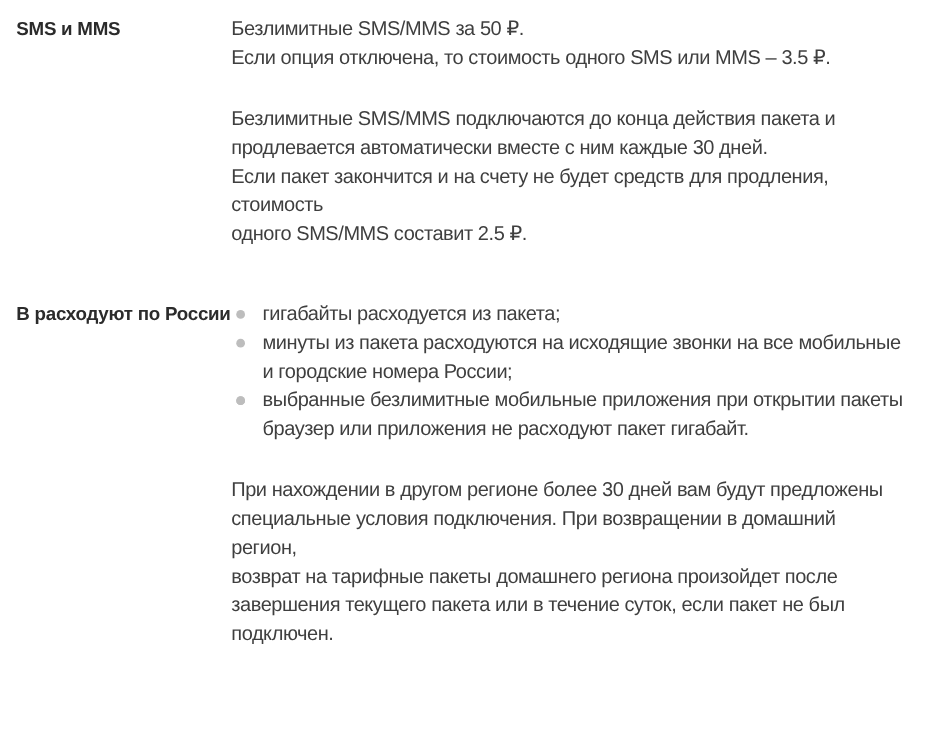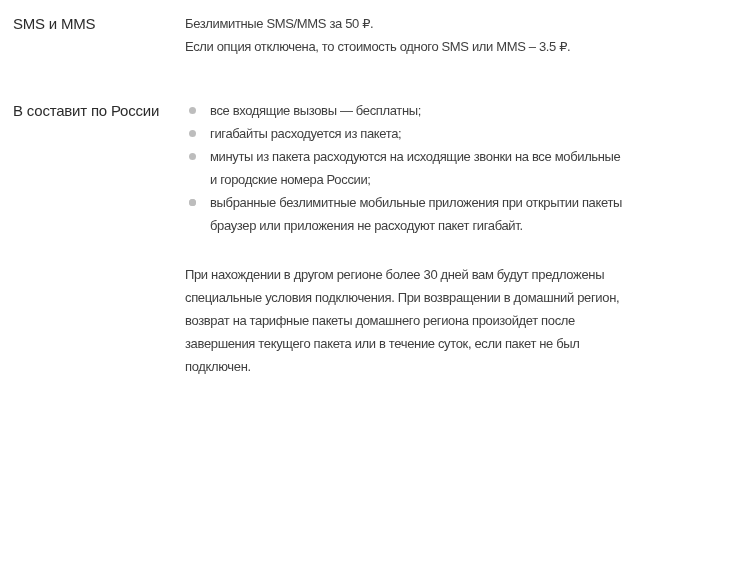--- a/index.html
+++ b/index.html
@@ -23,30 +23,30 @@
     align-items: flex-start;
   }
   .section-row + .section-row {
     margin-top: 41px;
   }
   .section-label {
     flex: 0 0 172px;
     width: 172px;
     margin: 0;
     font-size: 15px;
-    font-weight: 400;
+    font-weight: 700;
     line-height: 23px;
     letter-spacing: -0.2px;
     color: var(--label-color, #2b2b2b);
   }
   .section-content {
     flex: 1 1 auto;
     min-width: 0;
     max-width: 545px;
-    font-size: 13px;
+    font-size: 16px;
     line-height: 23px;
     letter-spacing: -0.35px;
     color: var(--body-color, #3f3f3f);
   }
   .block.gap {
     margin-top: 26px;
   }
   .para-line {
     margin: 0;
     white-space: pre-line;
@@ -78,28 +78,33 @@
 
 <main class="page">
   <div id="sections">
   <section class="section-row">
     <h3 class="section-label">SMS и MMS</h3>
     <div class="section-content">
           <div class="block paragraph">
             <p class="para-line">Безлимитные SMS/MMS за 50 ₽.</p>
             <p class="para-line">Если опция отключена, то стоимость одного SMS или MMS – 3.5 ₽.</p>
           </div>
+          <div class="block paragraph gap">
+            <p class="para-line">Безлимитные SMS/MMS подключаются до конца действия пакета и
+продлевается автоматически вместе с ним каждые 30 дней.</p>
+            <p class="para-line">Если пакет закончится и на счету не будет средств для продления, стоимость
+одного SMS/MMS составит 2.5 ₽.</p>
+          </div>
         </div>
   </section>
 
   <section class="section-row">
-    <h3 class="section-label">В составит по России</h3>
+    <h3 class="section-label">В расходуют по России</h3>
     <div class="section-content">
           <ul class="block bullet-list">
-            <li class="bullet-item"><span class="bullet-dot"></span><span class="bullet-text">все входящие вызовы — бесплатны;</span></li>
             <li class="bullet-item"><span class="bullet-dot"></span><span class="bullet-text">гигабайты расходуется из пакета;</span></li>
             <li class="bullet-item"><span class="bullet-dot"></span><span class="bullet-text">минуты из пакета расходуются на исходящие звонки на все мобильные
 и городские номера России;</span></li>
             <li class="bullet-item"><span class="bullet-dot"></span></li>
             <li class="bullet-item"><span class="bullet-dot"></span><span class="bullet-text">выбранные безлимитные мобильные приложения при открытии пакеты
 браузер или приложения не расходуют пакет гигабайт.</span></li>
           </ul>
           <div class="block paragraph gap">
             <p class="para-line">При нахождении в другом регионе более 30 дней вам будут предложены
 специальные условия подключения. При возвращении в домашний регион,

